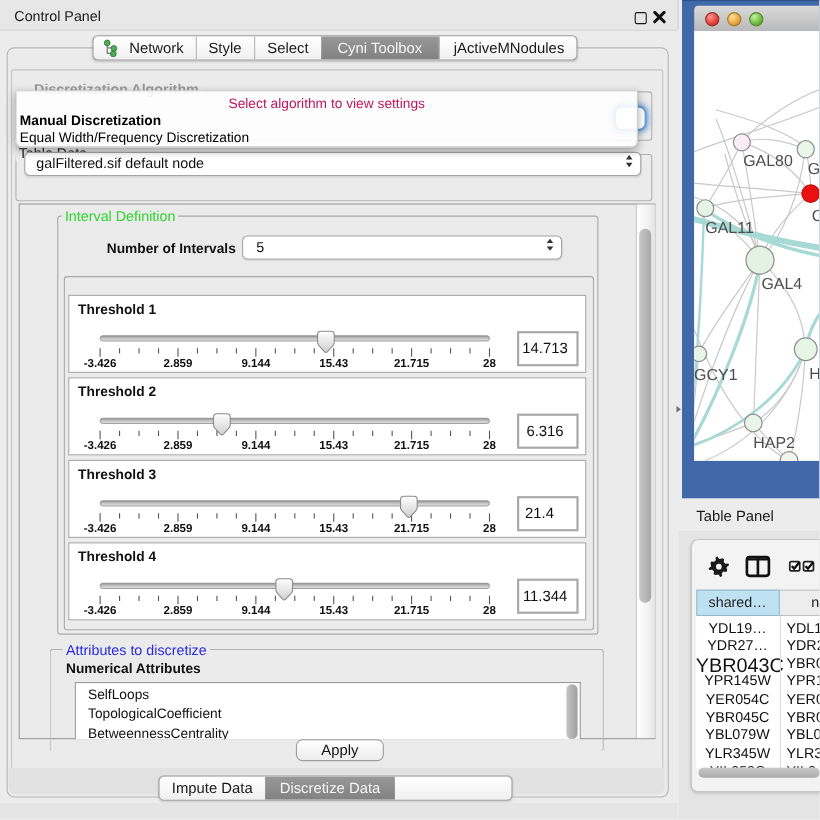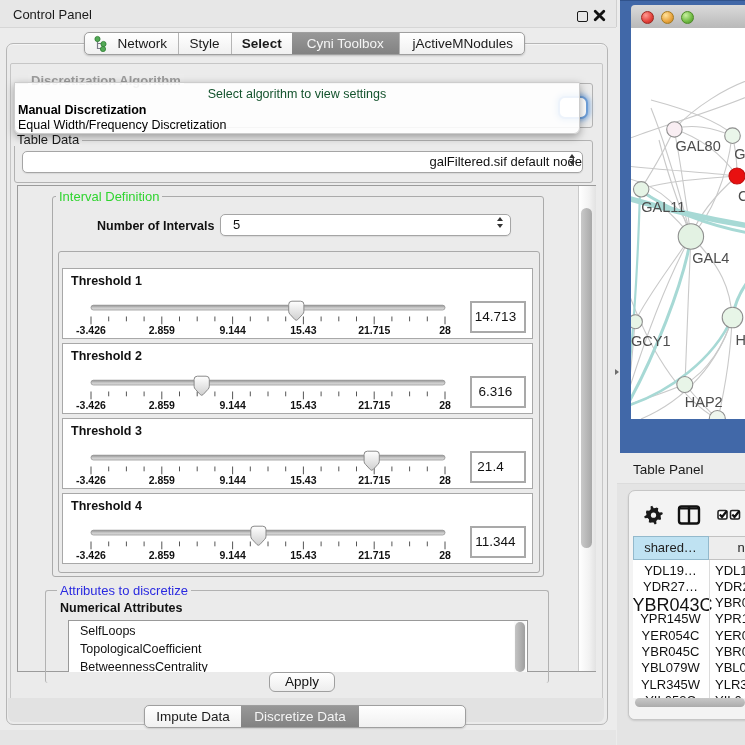--- a/index.html
+++ b/index.html
@@ -42,32 +42,32 @@
 <div class="abs" style="left:84px;top:32px;width:441px;height:23px;background:linear-gradient(#ffffff,#f0f0f0);border:1px solid #9f9f9f;border-radius:5px;box-sizing:border-box;box-shadow:0 1px 2px rgba(0,0,0,0.18);overflow:hidden;">
   <div class="seg" style="left:0;width:93.5px;line-height:21px;border-right:1px solid #b5b5b5;">
     <svg width="14" height="17" style="position:absolute;left:9px;top:2px;" viewBox="0 0 14 17">
       <path d="M3.5 5 L3.5 14 M3.5 8.5 L8.5 8.5 M3.5 13.5 L8 13.5" stroke="#7a7a88" stroke-width="1.2" fill="none"></path>
       <circle cx="3.5" cy="4" r="2.6" fill="#53a956" stroke="#2e7d32" stroke-width="0.8"></circle>
       <circle cx="9.5" cy="9" r="2.6" fill="#53a956" stroke="#2e7d32" stroke-width="0.8"></circle>
       <circle cx="9" cy="14" r="2.6" fill="#53a956" stroke="#2e7d32" stroke-width="0.8"></circle>
     </svg>
     <span style="margin-left:22px;">Network</span></div>
   <div class="seg" style="left:93.5px;width:53px;line-height:21px;border-right:1px solid #b5b5b5;">Style</div>
-  <div class="seg" style="left:146.5px;width:60.5px;line-height:21px;font-weight:bold;">Select</div>
+  <div class="seg" style="left:146.5px;width:60.5px;line-height:21px;">Select</div>
   <div class="seg" style="left:207px;width:106.5px;line-height:21px;background:linear-gradient(#989898,#828282);color:#f5f5f5;">Cyni Toolbox</div>
   <div class="seg" style="left:313.5px;width:127.5px;line-height:21px;border-left:1px solid #b5b5b5;">jActiveMNodules</div>
 </div>
 
 <div class="groupbox" style="left:14px;top:83px;width:577px;height:43px;"></div>
 <div class="grouplabel" style="left:28px;top:74px;font-size:13px;font-weight:bold;color:#9b9b9b;">Discretization Algorithm</div>
 <div class="abs" style="left:558px;top:96px;width:30px;height:23px;border:2.5px solid #6f9fd8;border-radius:7px;box-shadow:0 0 5px 2px rgba(110,160,220,0.8);background:#fff;box-sizing:border-box;"></div>
 
 <div class="groupbox" style="left:14px;top:140px;width:577px;height:41px;"></div>
 <div class="grouplabel" style="left:14px;top:133px;font-size:13px;color:#1a1a1a;">Table Data</div>
-<div class="combo" style="left:22px;top:151px;width:559px;height:20px;line-height:20px;text-align:right;">
+<div class="combo" style="left:22px;top:138px;width:559px;height:20px;line-height:20px;">
   <span style="margin-left:10px;">galFiltered.sif default node</span>
   <div class="arrows" style="right:6px;top:2px;">
         <div class="tri up"></div>
         <div class="tri dn"></div>
       </div>
 </div>
 
 <div class="abs" style="left:17px;top:185px;width:579px;height:487px;border:1px solid #9b9b9b;background:#ebebeb;box-sizing:border-box;"></div>
 <div class="abs" style="left:578px;top:186px;width:17px;height:485px;background:linear-gradient(90deg,#ffffff,#f2f2f2 60%,#e2e2e2);border-left:1px solid #c9c9c9;"></div>
 <div class="abs" style="left:581px;top:208px;width:11px;height:340px;background:linear-gradient(90deg,#c9c9c9,#a8a8a8);border-radius:6px;"></div>
@@ -203,31 +203,31 @@
 <div class="grouplabel" style="left:57px;top:584px;font-size:13px;color:#2a2ae0;background:#ebebeb;">Attributes to discretize</div>
 <div class="abs" style="left:60px;top:601px;font-size:12.5px;font-weight:bold;color:#111;">Numerical Attributes</div>
 <div class="abs" style="left:68px;top:620px;width:460px;height:52px;background:#fff;border:1px solid #999;border-bottom:none;box-sizing:border-box;overflow:hidden;">
   <div style="position:absolute;left:11px;top:3px;font-size:12.5px;color:#111;">SelfLoops</div>
   <div style="position:absolute;left:11px;top:21px;font-size:12.5px;color:#111;">TopologicalCoefficient</div>
   <div style="position:absolute;left:11px;top:39px;font-size:12.5px;color:#111;">BetweennessCentrality</div>
   <div style="position:absolute;right:1px;top:0px;width:12px;height:52px;background:#fafafa;"></div>
   <div style="position:absolute;right:2px;top:1px;width:10px;height:50px;background:linear-gradient(90deg,#c4c4c4,#9f9f9f);border-radius:5px;"></div>
 </div>
 
-<div class="abs" style="left:269px;top:672px;width:66px;height:20px;background:linear-gradient(#ffffff,#ededed);border:1px solid #9f9f9f;border-radius:6px;box-sizing:border-box;text-align:center;font-size:13.5px;color:#111;line-height:18px;">Apply</div>
+<div class="abs" style="left:269px;top:672px;width:80px;height:20px;background:linear-gradient(#ffffff,#ededed);border:1px solid #9f9f9f;border-radius:6px;box-sizing:border-box;text-align:center;font-size:13.5px;color:#111;line-height:18px;">Apply</div>
 
 <div class="abs" style="left:144px;top:705px;width:322px;height:23px;background:linear-gradient(#ffffff,#f0f0f0);border:1px solid #9f9f9f;border-radius:5px;box-sizing:border-box;box-shadow:0 1px 2px rgba(0,0,0,0.15);overflow:hidden;">
   <div class="seg" style="left:0;width:96px;line-height:21px;">Impute Data</div>
   <div class="seg" style="left:96px;width:118px;line-height:21px;background:linear-gradient(#989898,#828282);color:#f5f5f5;">Discretize Data</div>
 </div>
 
 <div class="abs" style="left:0px;top:730px;width:616px;height:15px;background:#e5e5e5;"></div>
 
 <div class="abs" style="left:14px;top:82px;width:564px;height:50px;background:rgba(255,255,255,0.88);border:1px solid #cdcdcd;border-radius:0 0 6px 6px;box-shadow:0 3px 8px rgba(0,0,0,0.35);z-index:30;">
-  <div style="position:absolute;left:0;top:4px;width:100%;text-align:center;font-size:12.5px;color:#14532d;">Select algorithm to view settings</div>
+  <div style="position:absolute;left:0;top:4px;width:100%;text-align:center;font-size:12.5px;color:#be185d;">Select algorithm to view settings</div>
   <div style="position:absolute;left:3px;top:20px;font-size:12.5px;font-weight:bold;color:#000;">Manual Discretization</div>
   <div style="position:absolute;left:3px;top:35px;font-size:12.5px;color:#000;">Equal Width/Frequency Discretization</div>
 </div>
 
 <div class="abs" style="left:615px;top:369px;width:0;height:0;border-top:3px solid transparent;border-bottom:3px solid transparent;border-left:4px solid #6e6e6e;"></div>
 
 <div class="abs" style="left:620px;top:0;width:125px;height:453px;background:#4168a8;border-top:1px solid #31538c;"></div>
 <div class="abs" style="left:631px;top:5px;width:114px;height:23px;background:linear-gradient(#dadada,#b9b9b9);border-radius:4px 0 0 0;border-bottom:1px solid #9a9a9a;">
   <div style="position:absolute;left:10px;top:6px;width:11px;height:11px;border-radius:50%;background:radial-gradient(circle at 35% 30%,#ff9a92,#e3413a 60%,#b02820);border:0.5px solid #9d2720;"></div>
   <div style="position:absolute;left:30px;top:6px;width:11px;height:11px;border-radius:50%;background:radial-gradient(circle at 35% 30%,#ffe29a,#e8a33d 60%,#b97d20);border:0.5px solid #a57a1e;"></div>

